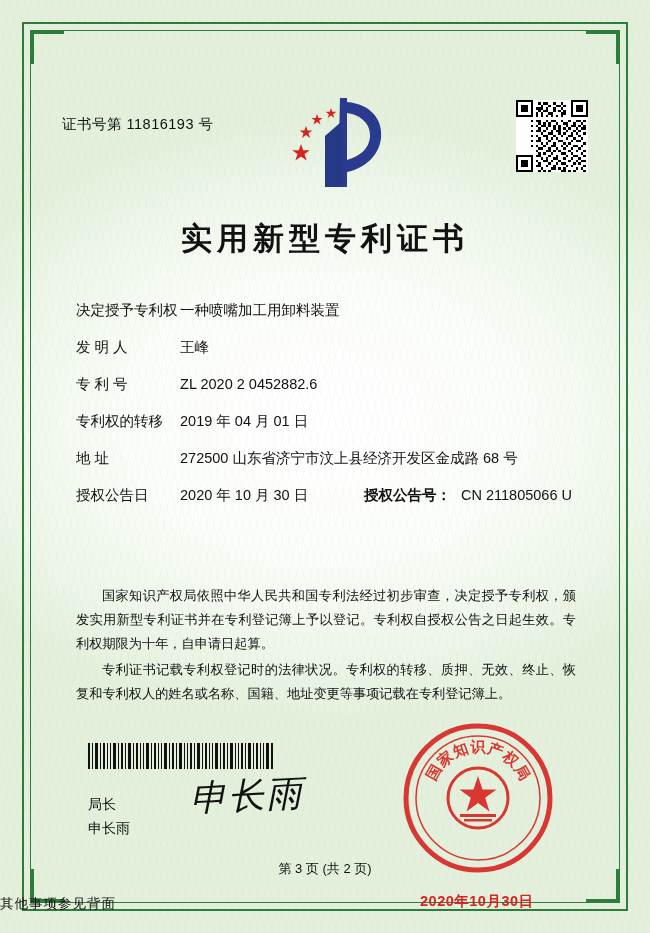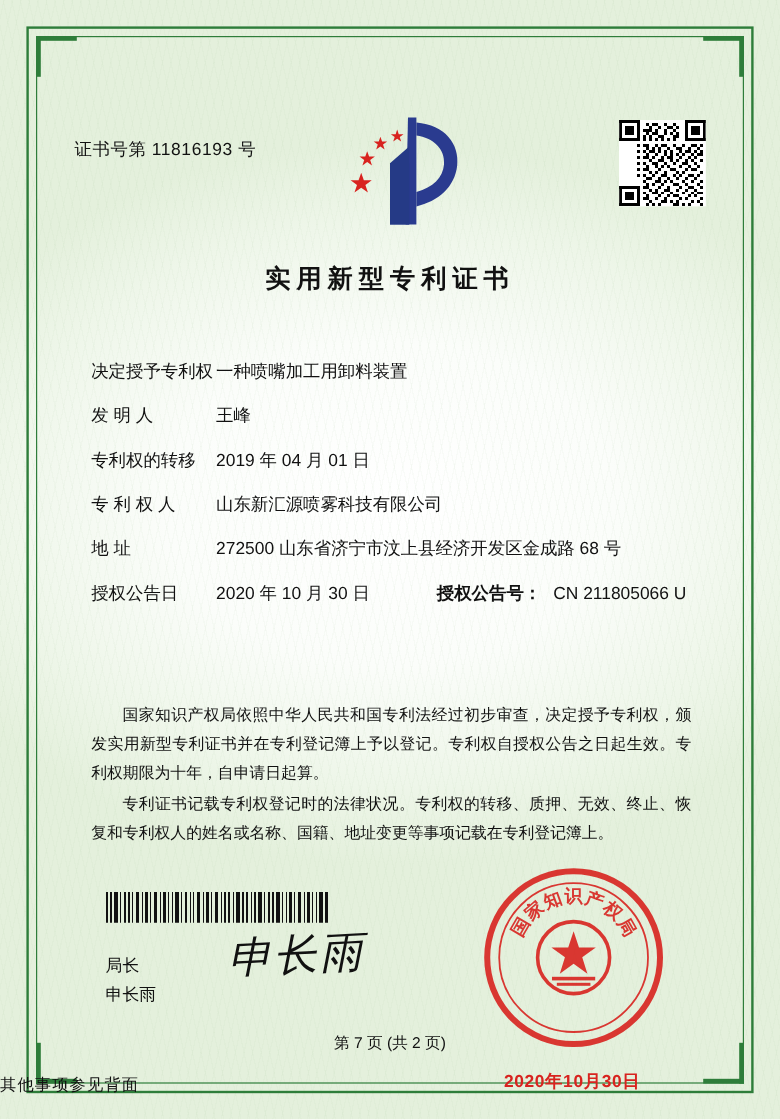--- a/index.html
+++ b/index.html
@@ -85,21 +85,21 @@
     position: absolute;
     left: 255px; top: 62px;
     width: 110px; height: 100px;
   }
 
   .title {
     position: absolute;
     left: 0; right: 0; top: 188px;
     text-align: center;
     font-family: "DejaVu Serif", "Liberation Serif", serif;
-    font-size: 21px;
+    font-size: 31px;
     font-weight: bold;
     letter-spacing: 5px;
     color: #111;
   }
 
   .fields {
     position: absolute;
     left: 46px; top: 262px;
     width: 510px;
     font-size: 14.5px;
@@ -436,26 +436,26 @@
     <div class="fields">
       <div class="field-row">
         <span class="field-label">决定授予专利权</span>
         <span class="field-value">一种喷嘴加工用卸料装置</span>
       </div>
       <div class="field-row">
         <span class="field-label">发 明 人</span>
         <span class="field-value">王峰</span>
       </div>
       <div class="field-row">
+        <span class="field-label">专 利 号</span>
+        <span class="field-value">ZL 2020 2 0452882.6</span>
+      </div>
+      <div class="field-row">
         <span class="field-label">专利权的转移</span>
         <span class="field-value">2019 年 04 月 01 日</span>
-      </div>
-      <div class="field-row">
-        <span class="field-label">专 利 权 人</span>
-        <span class="field-value">山东新汇源喷雾科技有限公司</span>
       </div>
       <div class="field-row">
         <span class="field-label sp4">地        址</span>
         <span class="field-value">272500 山东省济宁市汶上县经济开发区金成路 68 号</span>
       </div>
       <div class="field-row">
         <span class="field-label">授权公告日</span>
         <span class="field-value">2020 年 10 月 30 日</span>
         <span class="second-label">授权公告号：</span>
         <span class="second-value">CN 211805066 U</span>
@@ -552,18 +552,18 @@
             <text x="80" y="34" text-anchor="middle" transform="rotate(20 80 80)">产</text>
             <text x="80" y="34" text-anchor="middle" transform="rotate(40 80 80)">权</text>
             <text x="80" y="34" text-anchor="middle" transform="rotate(60 80 80)">局</text>
           </g>
         </g>
       </svg>
     </div>
 
     <div class="seal-date">2020年10月30日</div>
 
-    <div class="page-no">第 7 页 (共 2 页)</div>
+    <div class="page-no">第 3 页 (共 2 页)</div>
   </div>
 
   <div class="footer-note">其他事项参见背面</div>
 
 </div>
 
 </body></html>

